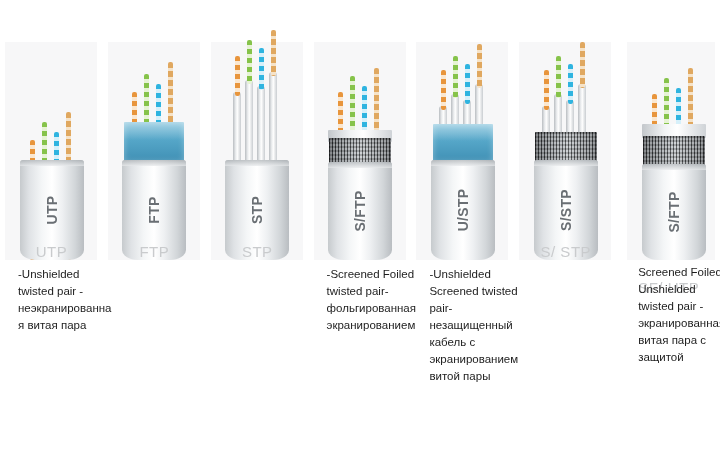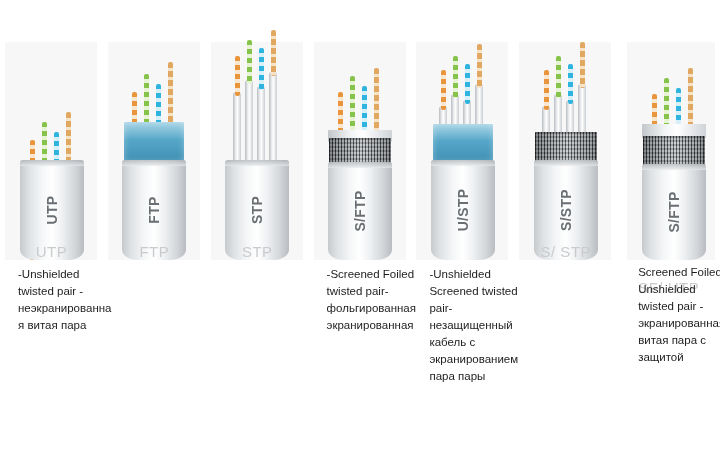--- a/index.html
+++ b/index.html
@@ -259,21 +259,21 @@
           <div class="wire tw w3" style="height:86px;background-image:repeating-linear-gradient(180deg,#2fb4e0 0 5px,#d6f0fa 5px 9px);"></div>
           <div class="wire tw w4" style="height:104px;background-image:repeating-linear-gradient(180deg,#e0a860 0 6px,#f6e3c8 6px 9px);"></div>
         </div>
         <div class="collar" style="bottom:118px;"></div>
         <div class="mesh" style="bottom:96px;height:26px;"></div>
         <div class="jacket" style="height:98px;">
           <div class="rim"></div>
           <span class="jacket-label">S/FTP</span>
         </div>
       </div>
-      <div class="desc">-Screened Foiled twisted pair-фольгированная экранированная</div>
+      <div class="desc">-Screened Foiled twisted pair-фольгированная экранированием</div>
     </div>
 
     <div class="col">
       <div class="panel"></div>
       <div class="cable">
         <div class="wires" style="height:170px;bottom:96px;">
           <div class="sleeve s1" style="height:58px;"></div>
           <div class="sleeve s2" style="height:70px;"></div>
           <div class="sleeve s3" style="height:64px;"></div>
           <div class="sleeve s4" style="height:80px;"></div>
@@ -281,21 +281,21 @@
           <div class="wire tw w2" style="bottom:66px;height:42px;background-image:repeating-linear-gradient(180deg,#86c34a 0 5px,#e6f3d4 5px 9px);"></div>
           <div class="wire tw w3" style="bottom:60px;height:40px;background-image:repeating-linear-gradient(180deg,#2fb4e0 0 5px,#d6f0fa 5px 9px);"></div>
           <div class="wire tw w4" style="bottom:76px;height:44px;background-image:repeating-linear-gradient(180deg,#e0a860 0 6px,#f6e3c8 6px 9px);"></div>
         </div>
         <div class="foil" style="bottom:98px;height:38px;"></div>
         <div class="jacket" style="height:100px;">
           <div class="rim"></div>
           <span class="jacket-label">U/STP</span>
         </div>
       </div>
-      <div class="desc">-Unshielded Screened twisted pair-незащищенный кабель с экранированием пара пары</div>
+      <div class="desc">-Unshielded Screened twisted pair-незащищенный кабель с экранированием витой пары</div>
     </div>
 
     <div class="col">
       <div class="panel"></div>
       <div class="cable">
         <div class="wires" style="height:170px;bottom:100px;">
           <div class="sleeve s1" style="height:54px;"></div>
           <div class="sleeve s2" style="height:66px;"></div>
           <div class="sleeve s3" style="height:60px;"></div>
           <div class="sleeve s4" style="height:76px;"></div>

